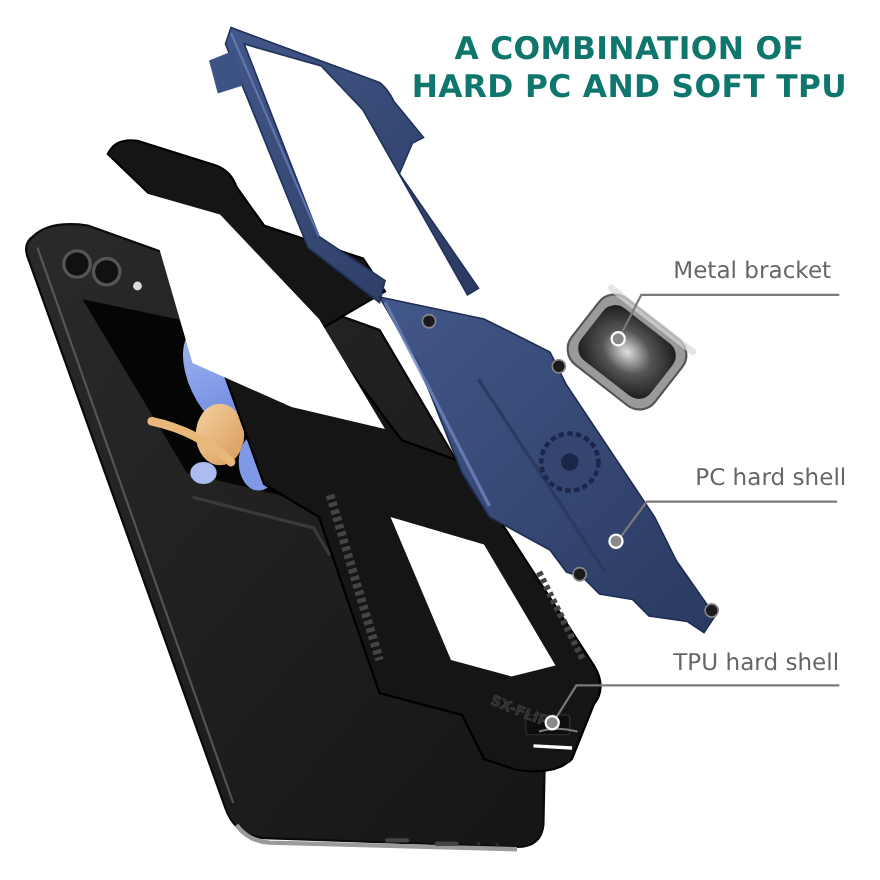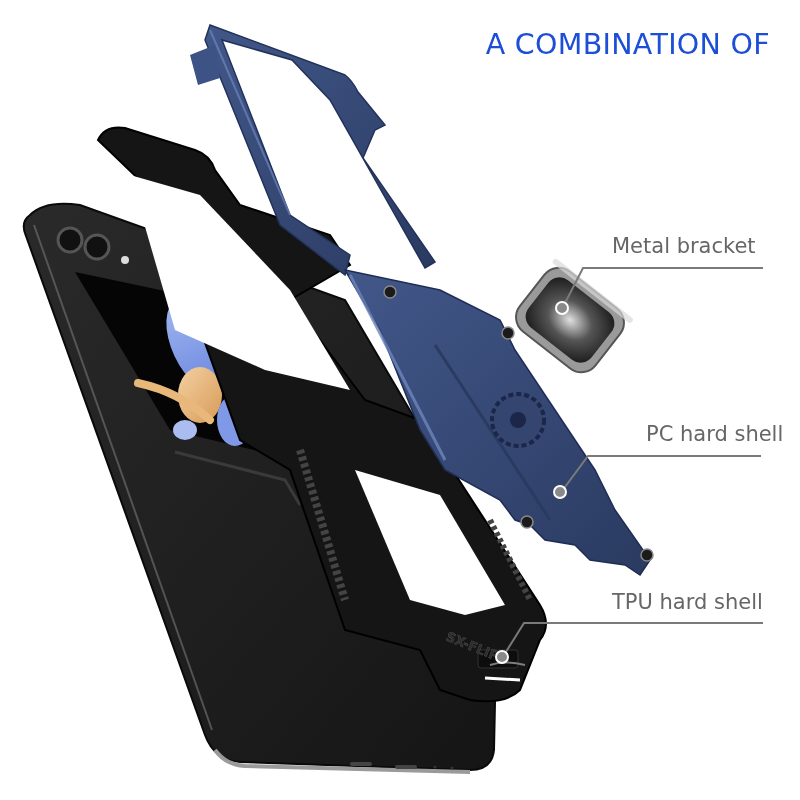--- a/index.html
+++ b/index.html
@@ -1,17 +1,17 @@
 <!DOCTYPE html>
 <html><head>
 <meta charset="utf-8">
 <style>
   html,body{margin:0;padding:0;background:#ffffff;}
   body{width:800px;height:800px;position:relative;overflow:hidden;font-family:"DejaVu Sans","Liberation Sans",sans-serif;}
-  .headline{position:absolute;right:30px;top:28px;text-align:center;color:#1d4ed8;font-weight:normal;font-size:28.5px;line-height:34px;letter-spacing:0.3px;font-family:"DejaVu Sans",sans-serif;}
+  .headline{position:absolute;right:30px;top:28px;text-align:center;color:#0f766e;font-weight:bold;font-size:28.5px;line-height:34px;letter-spacing:0.3px;font-family:"DejaVu Sans",sans-serif;}
   .headline div{white-space:nowrap;}
   .callout-label{position:absolute;color:#666666;font-size:21px;white-space:nowrap;font-family:"DejaVu Sans",sans-serif;}
   svg.art{position:absolute;left:0;top:0;}
 </style>
 </head>
 <body>
 
 <svg class="art" width="800" height="800" viewBox="0 0 800 800">
   <defs>
     <linearGradient id="phoneG" x1="0" y1="0" x2="1" y2="1">
@@ -122,17 +122,18 @@
   <circle cx="560" cy="492" r="6" fill="#8a8a8a" stroke="#ffffff" stroke-width="2"></circle>
 
   <g fill="none" stroke="#7a7a7a" stroke-width="2">
     <path d="M763 623 L524 623 L504 655"></path>
   </g>
   <circle cx="502" cy="657" r="6" fill="#8a8a8a" stroke="#ffffff" stroke-width="2"></circle>
 </svg>
 
 <div class="headline">
   <div>A COMBINATION OF</div>
+  <div>HARD PC AND SOFT TPU</div>
 </div>
 
 <div class="callout-label" style="left:612px;top:234px;">Metal bracket</div>
-<div class="callout-label" style="left:646px;top:422px;">PC hard shell</div>
+<div class="callout-label" style="left:632px;top:422px;">PC hard shell</div>
 <div class="callout-label" style="left:612px;top:590px;">TPU hard shell</div>
 
 </body></html>

